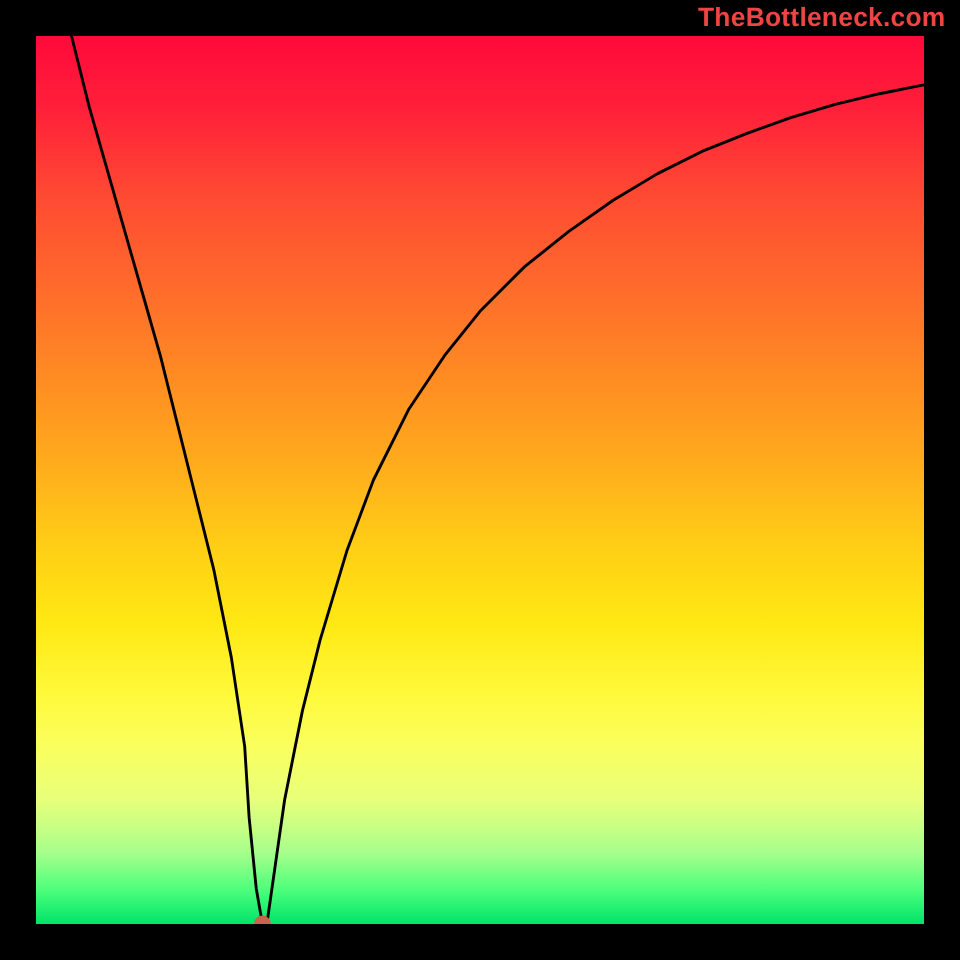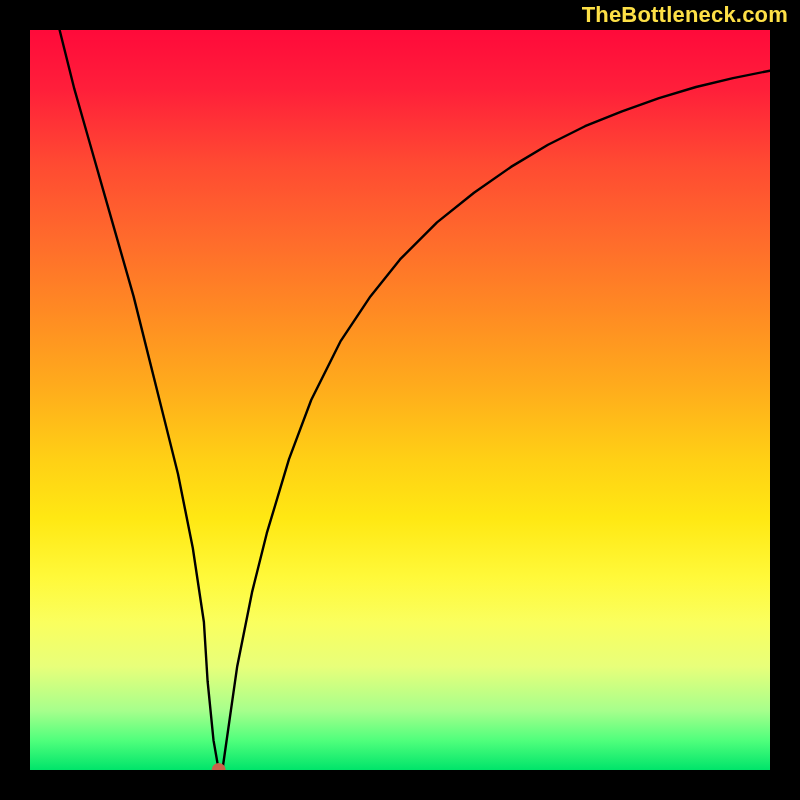--- a/index.html
+++ b/index.html
@@ -10,21 +10,21 @@
     width: 800px;
     height: 800px;
     background: #000;
   }
   .watermark {
     position: absolute;
     top: 2px;
     right: 12px;
     font-size: 22px;
     font-weight: 600;
-    color: #fde047;
+    color: #ef4444;
     letter-spacing: 0.2px;
   }
   .plot {
     position: absolute;
     left: 30px;
     top: 30px;
     width: 740px;
     height: 740px;
     background: linear-gradient(to bottom,
       #ff0a3a 0%,

